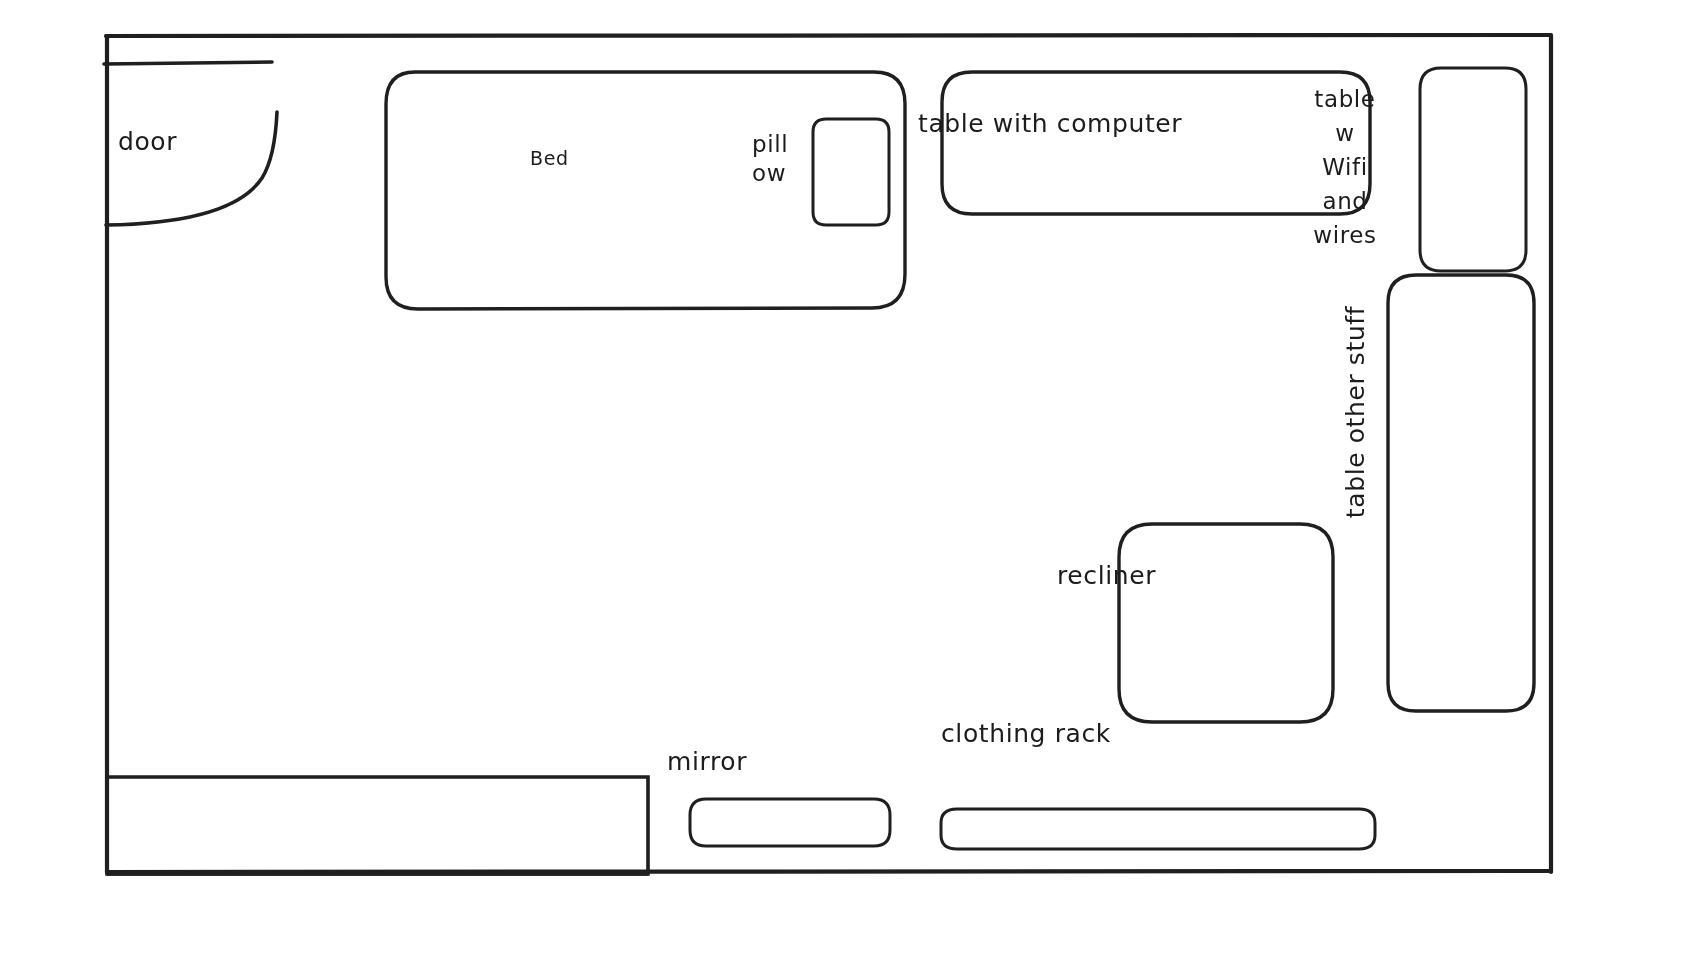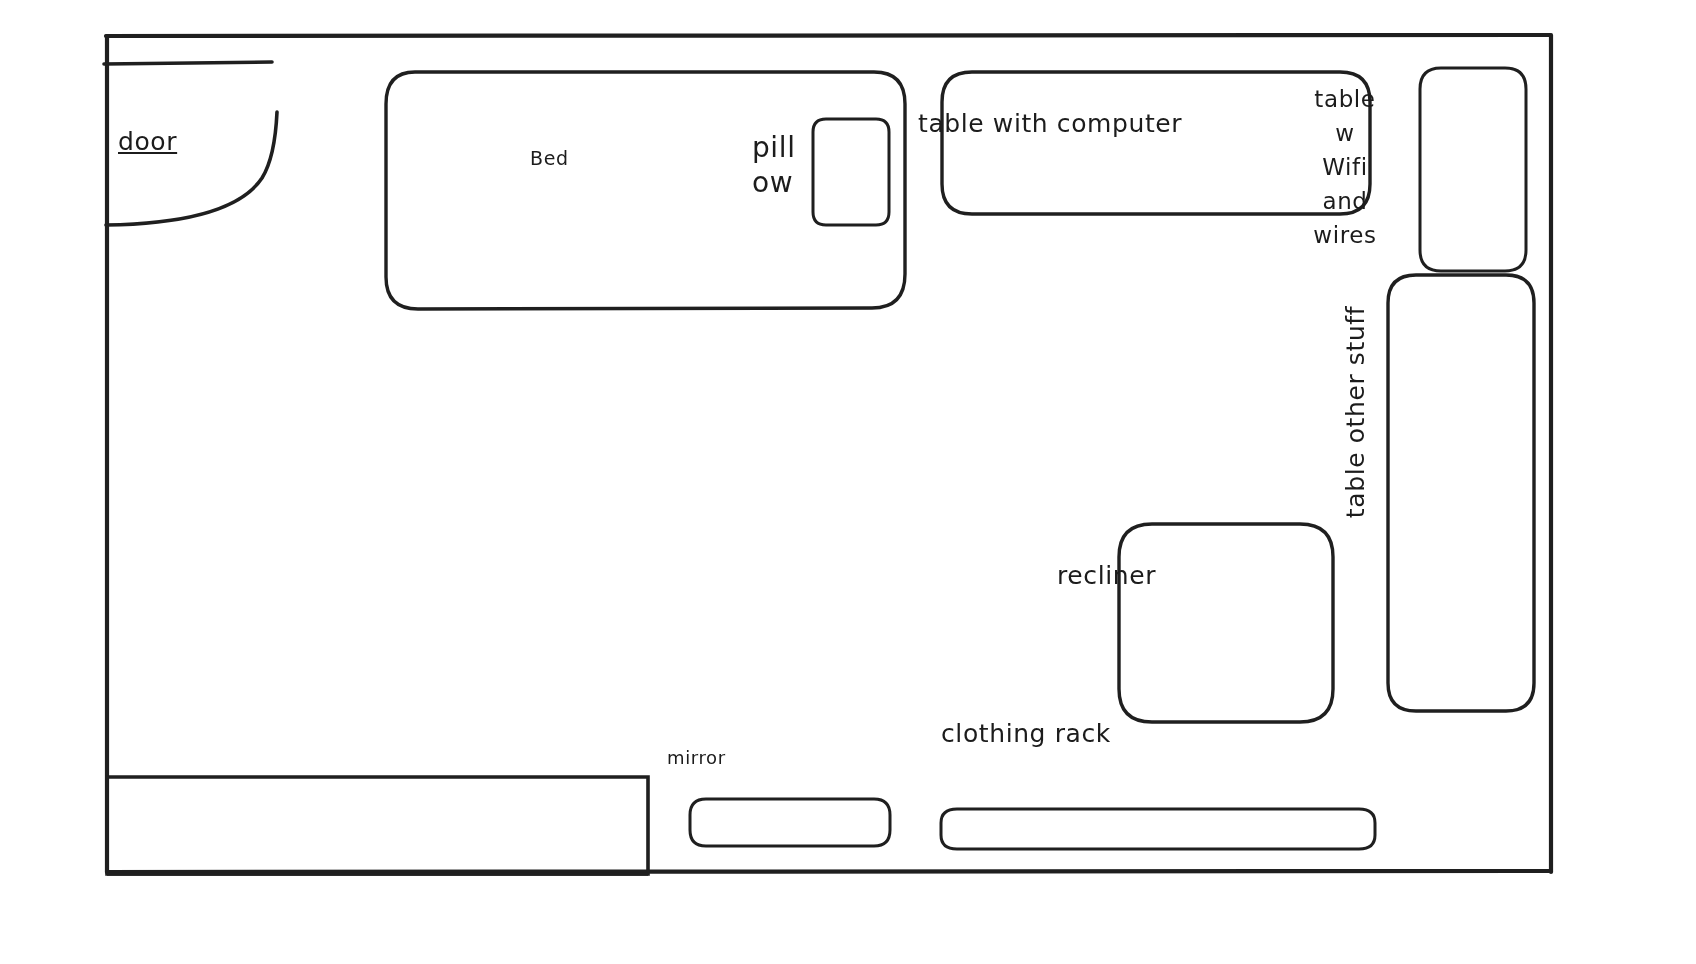--- a/index.html
+++ b/index.html
@@ -56,30 +56,30 @@
   .lbl {
     position: absolute;
     color: #1c1c1c;
     font-family: "DejaVu Sans", sans-serif;
     font-weight: 400;
     letter-spacing: 0.6px;
     white-space: pre;
     text-align: center;
     line-height: 1.12;
   }
-  .lbl-door        { left: 118px;  top: 128px;  font-size: 25px; text-decoration: underline; }
+  .lbl-door        { left: 118px;  top: 128px;  font-size: 25px; }
   .lbl-bed         { left: 530px;  top: 148px;  font-size: 19px; }
-  .lbl-pillow      { left: 752px;  top: 130px;  font-size: 28px; line-height: 1.25; text-align: left; }
+  .lbl-pillow      { left: 752px;  top: 130px;  font-size: 23px; line-height: 1.25; text-align: left; }
   .lbl-computer    { left: 918px;  top: 110px;  font-size: 25px; }
   .lbl-wifi        { left: 1305px; top: 82px;   font-size: 23px; width: 80px; line-height: 1.48; }
   .lbl-otherstuff  { left: 1250px; top: 398px;  font-size: 25px;
                      transform: rotate(-90deg); transform-origin: center center; }
   .lbl-recliner    { left: 1057px; top: 562px;  font-size: 25px; }
   .lbl-shelf       { left: 180px;  top: 738px;  font-size: 27px; }
-  .lbl-mirror      { left: 667px;  top: 748px;  font-size: 18px; }
+  .lbl-mirror      { left: 667px;  top: 748px;  font-size: 25px; }
   .lbl-rack        { left: 941px;  top: 720px;  font-size: 25px; }
 </style>
 </head>
 <body>
 
 <div id="plan-root">
 
   <svg id="plan-svg" viewBox="0 0 1696 964">
 
     <g>

